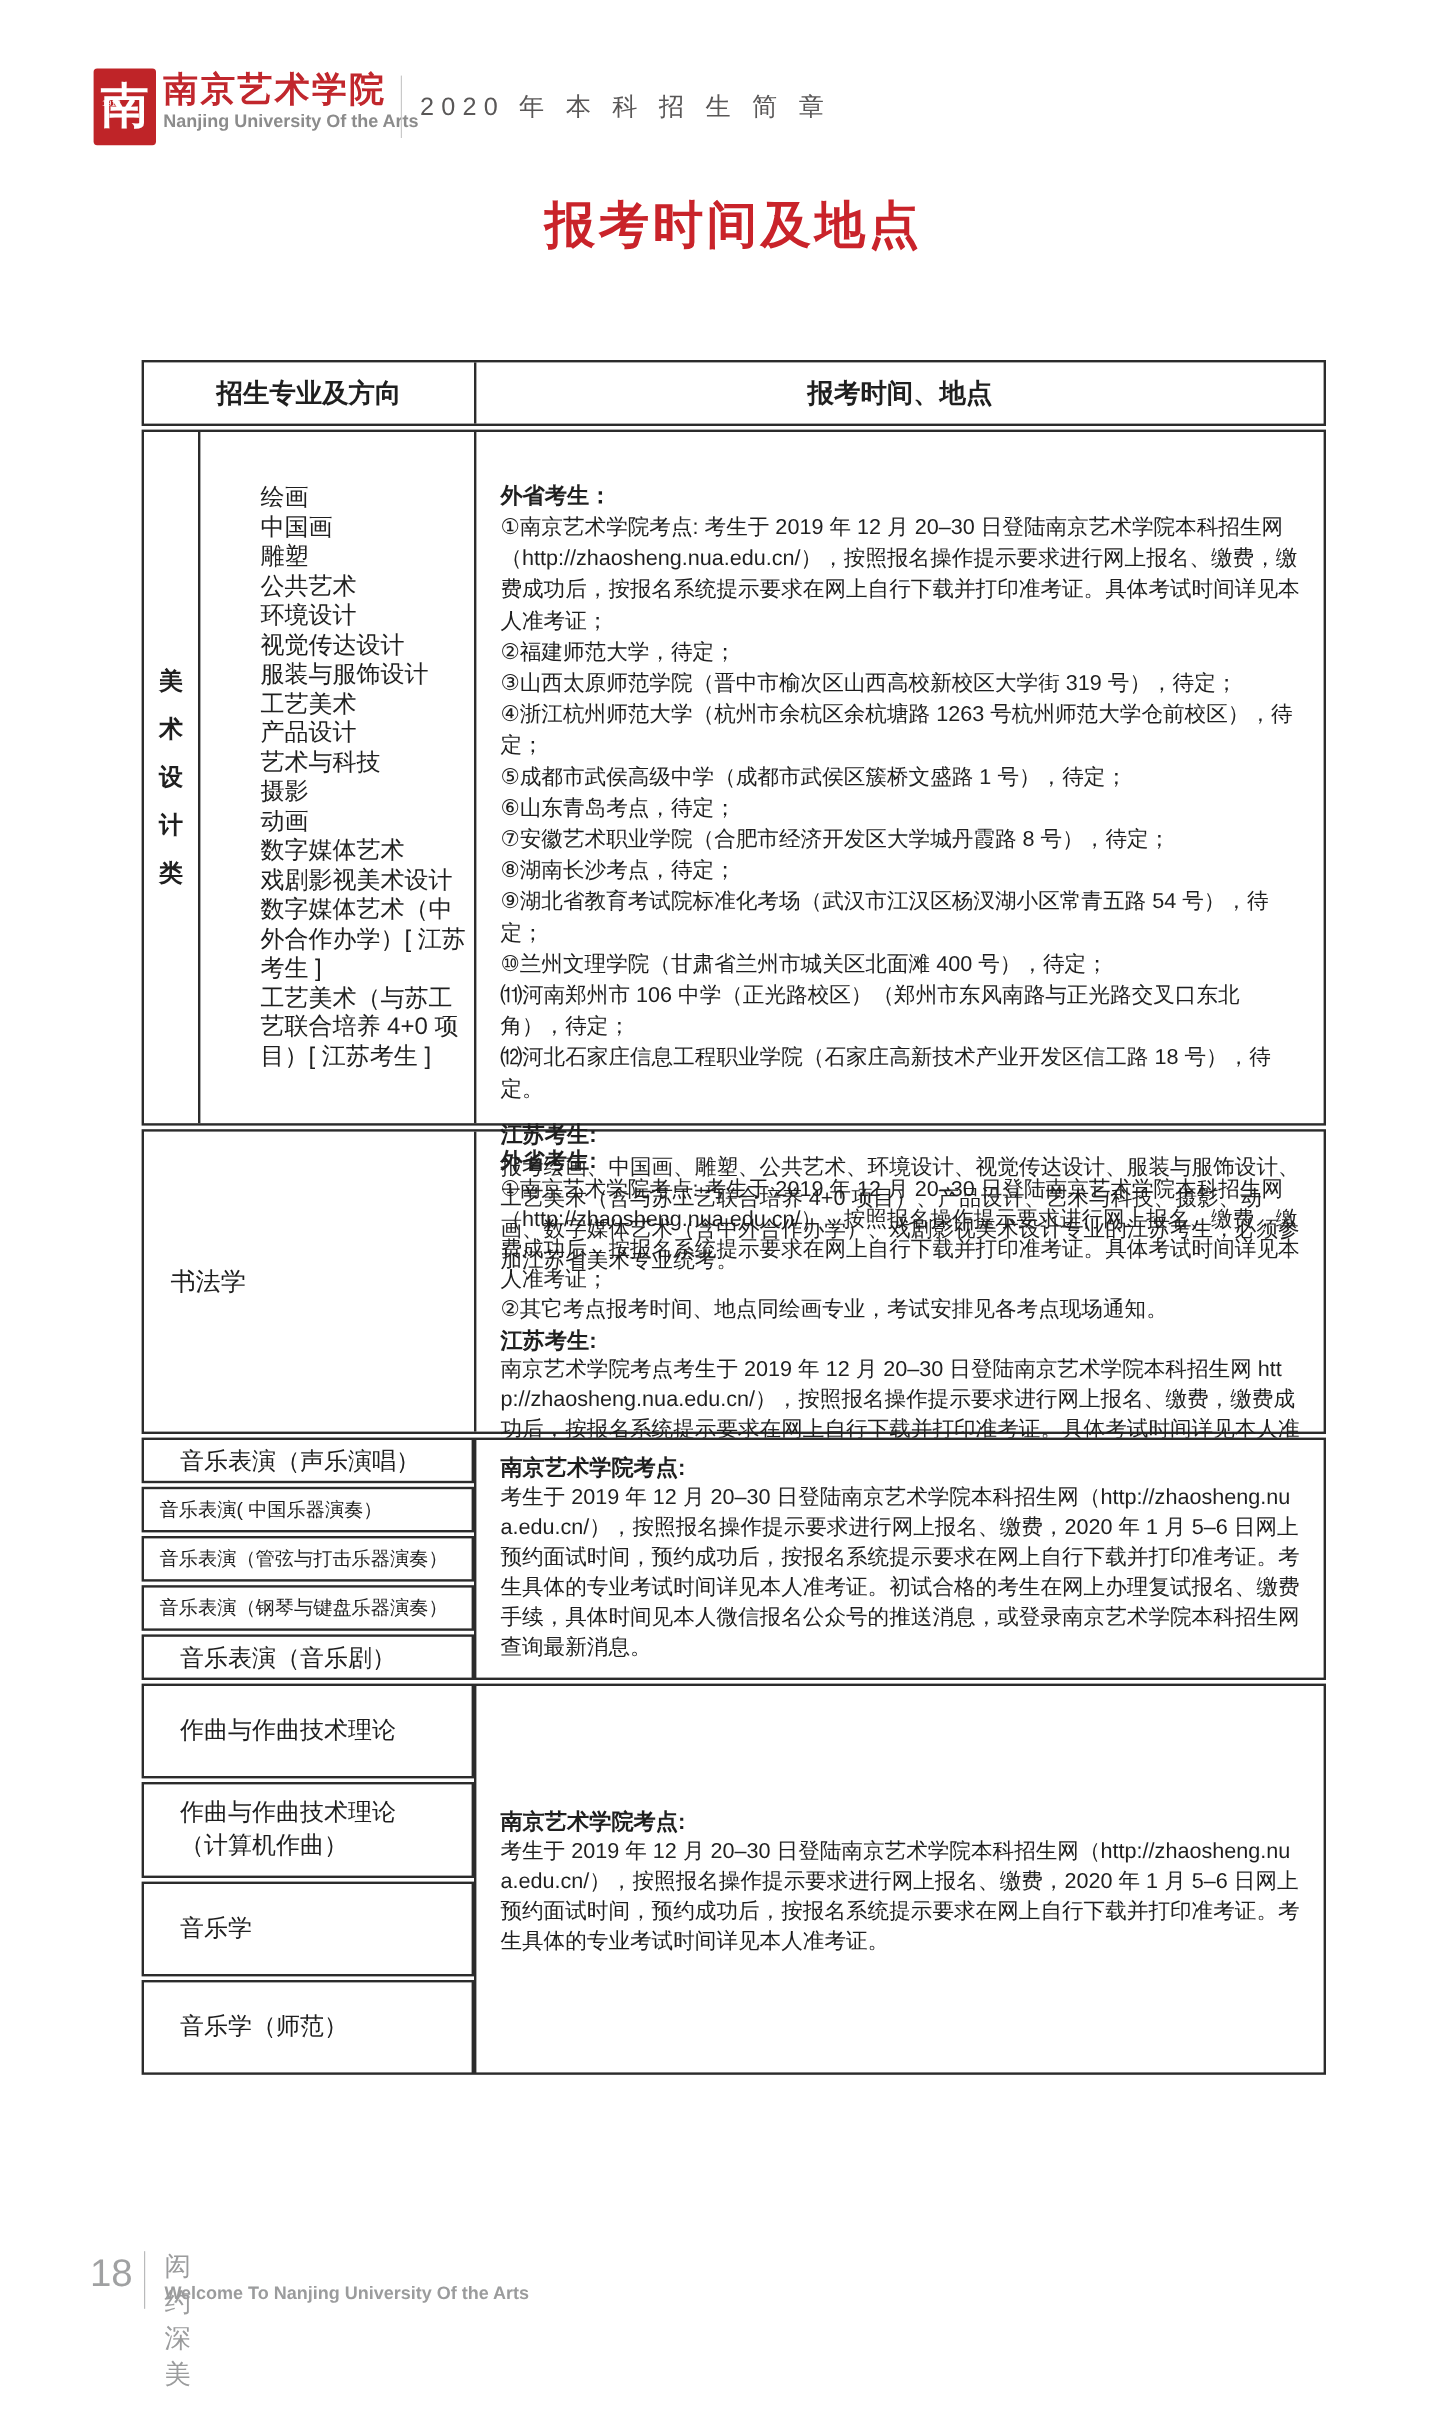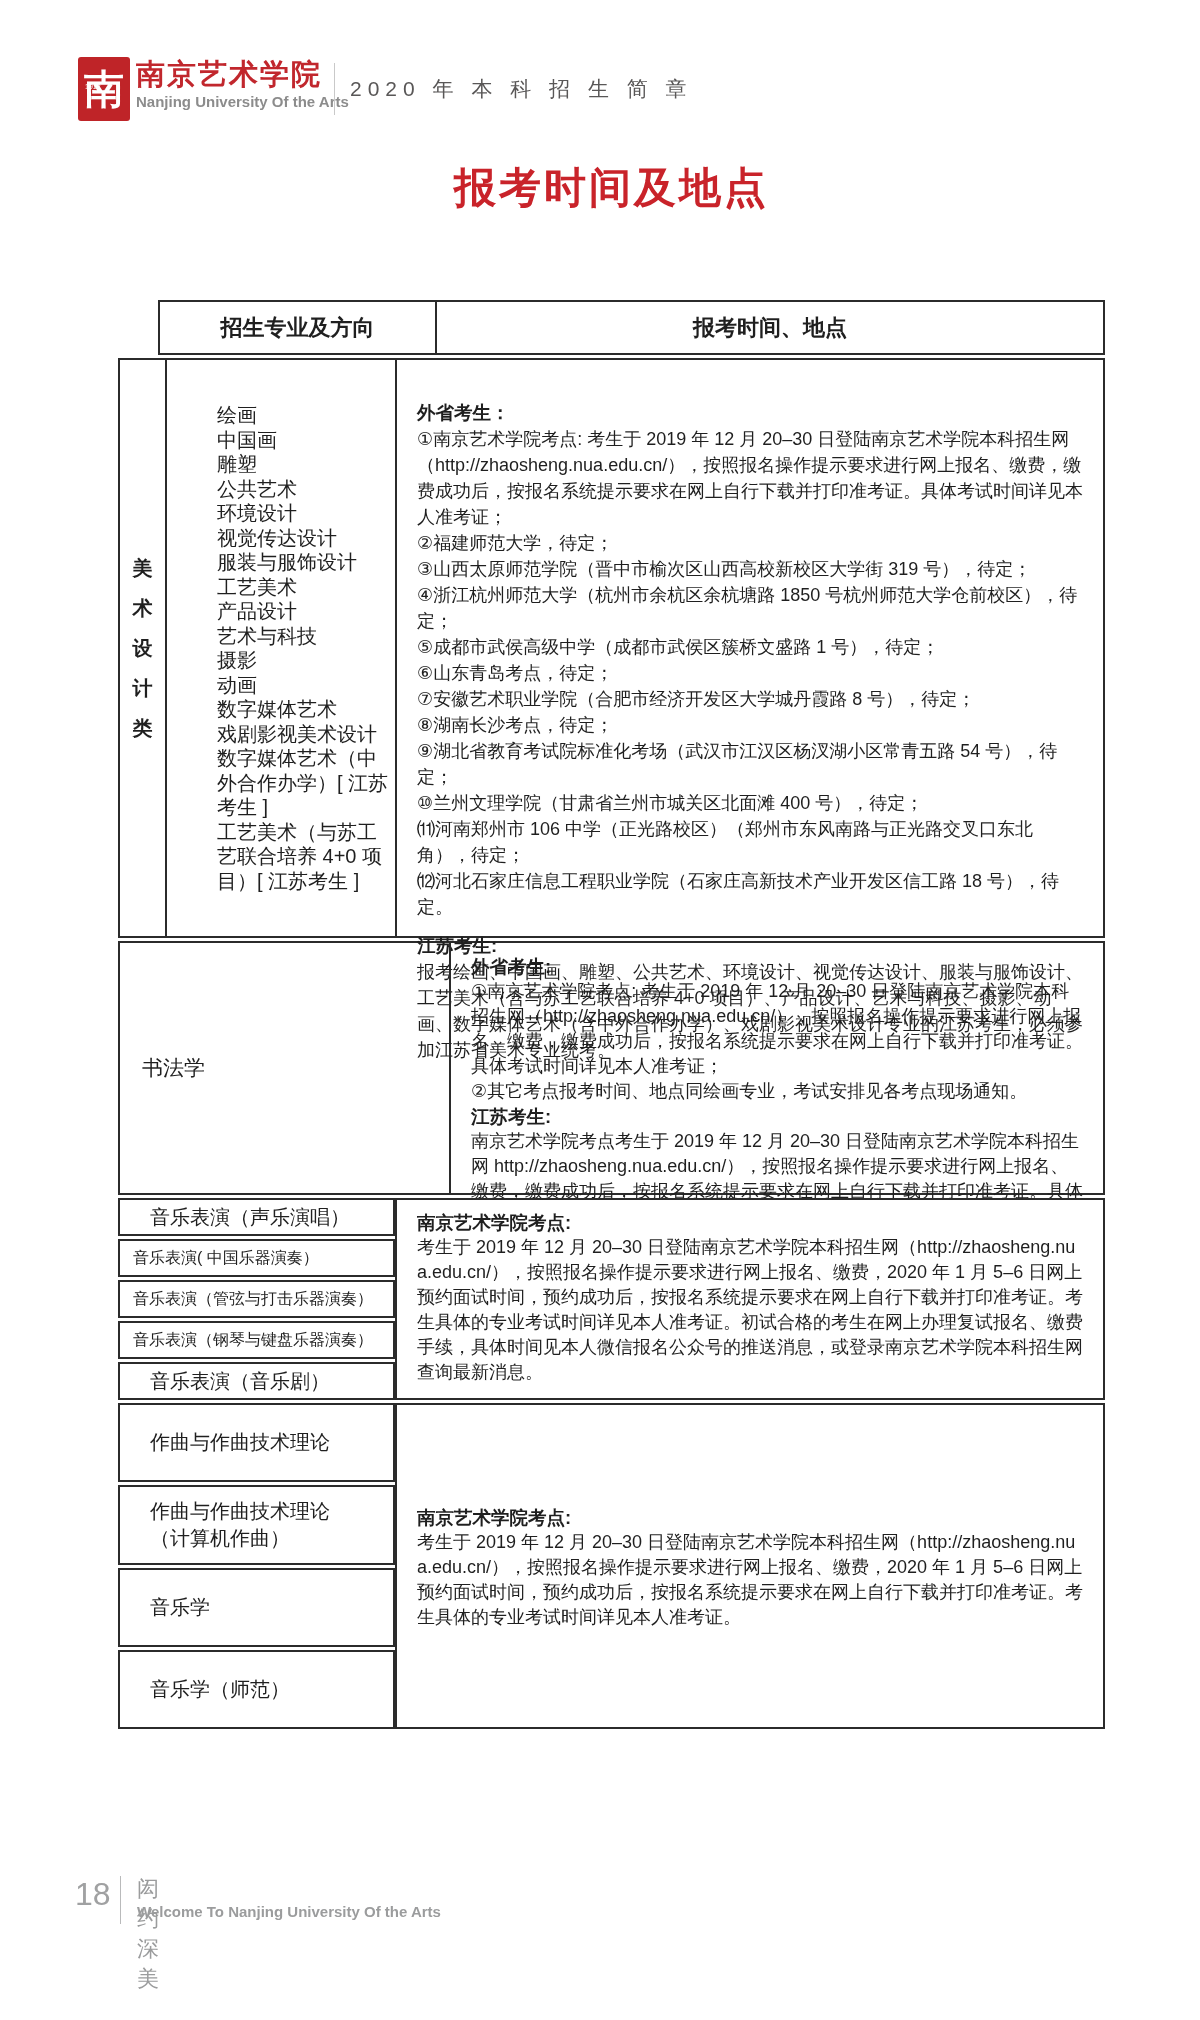--- a/index.html
+++ b/index.html
@@ -21,21 +21,21 @@
 
   
   .page-title { position:absolute; top:160px; left:118px; width:987px; text-align:center;
                 font-size:42px; font-weight:bold; color:#c9232a; font-family:"DejaVu Serif",serif;
                 letter-spacing:3px; }
 
   
   .tbl { position:absolute; top:300px; left:118px; width:987px; }
   .row { display:flex; border:2px solid #2b2b2b; margin-bottom:3px; background:#fff; }
   .cell { min-height:100%; }
-  .thead { height:55px;margin-left:40px; }
+  .thead { height:55px; }
   .thead .c1 { width:275px; display:flex; align-items:center; justify-content:center;
                font-size:22px; font-weight:bold; }
   .thead .c2 { flex:1; border-left:2px solid #2b2b2b; display:flex; align-items:center; justify-content:center;
                font-size:22px; font-weight:bold; }
 
   
   .r1 { height:580px; }
   .cat-cell { width:45px; display:flex; align-items:center; justify-content:center; }
   .cat-text { width:24px; font-size:20px; font-weight:bold; line-height:40px; text-align:center;
               word-break:break-all; }
@@ -43,21 +43,21 @@
                  justify-content:center; padding-left:26px; }
   .majors-cell .mj { font-size:20px; line-height:24.5px;margin-left:24px; }
   .content-cell { flex:1; border-left:2px solid #2b2b2b; padding:14px 18px 12px 20px;
                   font-size:18px; line-height:26px; word-break:break-all; }
   .r1 .content-cell { padding-top:40px; }
   .bold-label { font-weight:bold; font-size:18.5px; }
   .js-block { margin-top:13px; }
 
   
   .r2 { height:254px; }
-  .r2 .left-cell { width:329px; display:flex; align-items:center; padding-left:22px;
+  .r2 .left-cell { width:275px; display:flex; align-items:center; padding-left:22px;
                    font-size:21px; }
   .r2 .content-cell { line-height:25px; padding-top:11px; }
 
   
   .rowgroup { display:flex; margin-bottom:3px;border-radius:25px; }
   .left-stack { width:277px; display:flex; flex-direction:column; gap:3px; }
   .stack-row { flex:1; border:2px solid #2b2b2b; display:flex; align-items:center;
                padding-left:30px; font-size:20px; background:#fff; white-space:nowrap; }
   .stack-row.small { font-size:16px; padding-left:13px; }
   .merged-cell { flex:1; border:2px solid #2b2b2b; padding:10px 16px 8px 20px; font-size:18px;
@@ -122,21 +122,21 @@
           <div class="mj">戏剧影视美术设计</div>
           <div class="mj">数字媒体艺术（中外合作办学）[ 江苏考生 ]</div>
           <div class="mj">工艺美术（与苏工艺联合培养 4+0 项目）[ 江苏考生 ]</div>
         </div>
       <div class="cell content-cell">
         <div class="bold-label">外省考生：</div>
         <div>
             <div>①南京艺术学院考点: 考生于 2019 年 12 月 20–30 日登陆南京艺术学院本科招生网（http://zhaosheng.nua.edu.cn/），按照报名操作提示要求进行网上报名、缴费，缴费成功后，按报名系统提示要求在网上自行下载并打印准考证。具体考试时间详见本人准考证；</div>
             <div>②福建师范大学，待定；</div>
             <div>③山西太原师范学院（晋中市榆次区山西高校新校区大学街 319 号），待定；</div>
-            <div>④浙江杭州师范大学（杭州市余杭区余杭塘路 1850 号杭州师范大学仓前校区），待定；</div>
+            <div>④浙江杭州师范大学（杭州市余杭区余杭塘路 1263 号杭州师范大学仓前校区），待定；</div>
             <div>⑤成都市武侯高级中学（成都市武侯区簇桥文盛路 1 号），待定；</div>
             <div>⑥山东青岛考点，待定；</div>
             <div>⑦安徽艺术职业学院（合肥市经济开发区大学城丹霞路 8 号），待定；</div>
             <div>⑧湖南长沙考点，待定；</div>
             <div>⑨湖北省教育考试院标准化考场（武汉市江汉区杨汊湖小区常青五路 54 号），待定；</div>
             <div>⑩兰州文理学院（甘肃省兰州市城关区北面滩 400 号），待定；</div>
             <div>⑾河南郑州市 106 中学（正光路校区）（郑州市东风南路与正光路交叉口东北角），待定；</div>
             <div>⑿河北石家庄信息工程职业学院（石家庄高新技术产业开发区信工路 18 号），待定。</div>
           </div>
         <div class="js-block">

